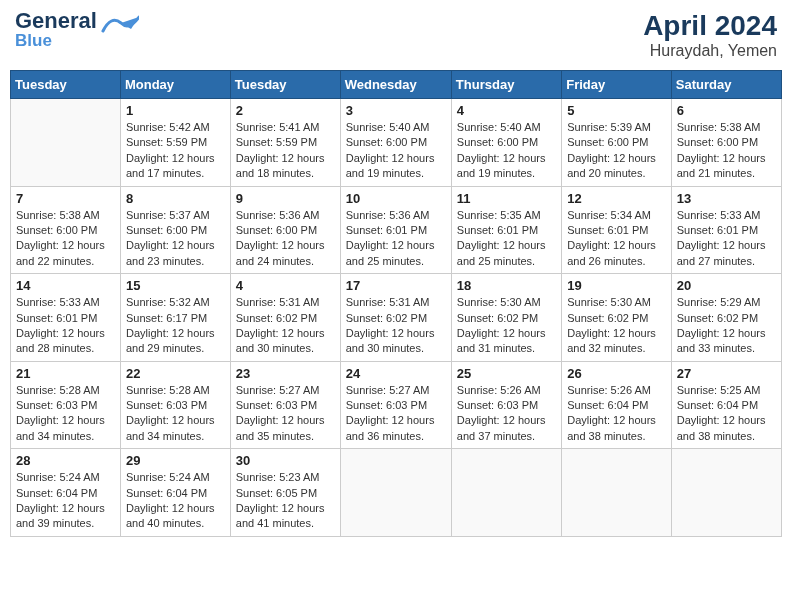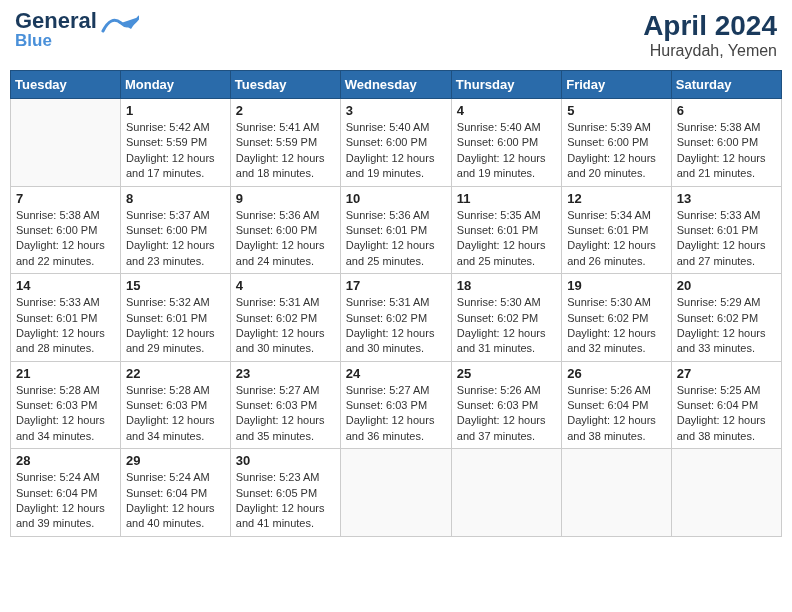--- a/index.html
+++ b/index.html
@@ -208,21 +208,21 @@
         <td>
           <span class="day-num">14</span>
           <div class="day-info" style="white-space: pre-line;">Sunrise: 5:33 AM
 Sunset: 6:01 PM
 Daylight: 12 hours
 and 28 minutes.</div>
         </td>
         <td>
           <span class="day-num">15</span>
           <div class="day-info" style="white-space: pre-line;">Sunrise: 5:32 AM
-Sunset: 6:01 PM
+Sunset: 6:17 PM
 Daylight: 12 hours
 and 29 minutes.</div>
         </td>
         <td>
           <span class="day-num">4</span>
           <div class="day-info" style="white-space: pre-line;">Sunrise: 5:31 AM
 Sunset: 6:02 PM
 Daylight: 12 hours
 and 30 minutes.</div>
         </td>

